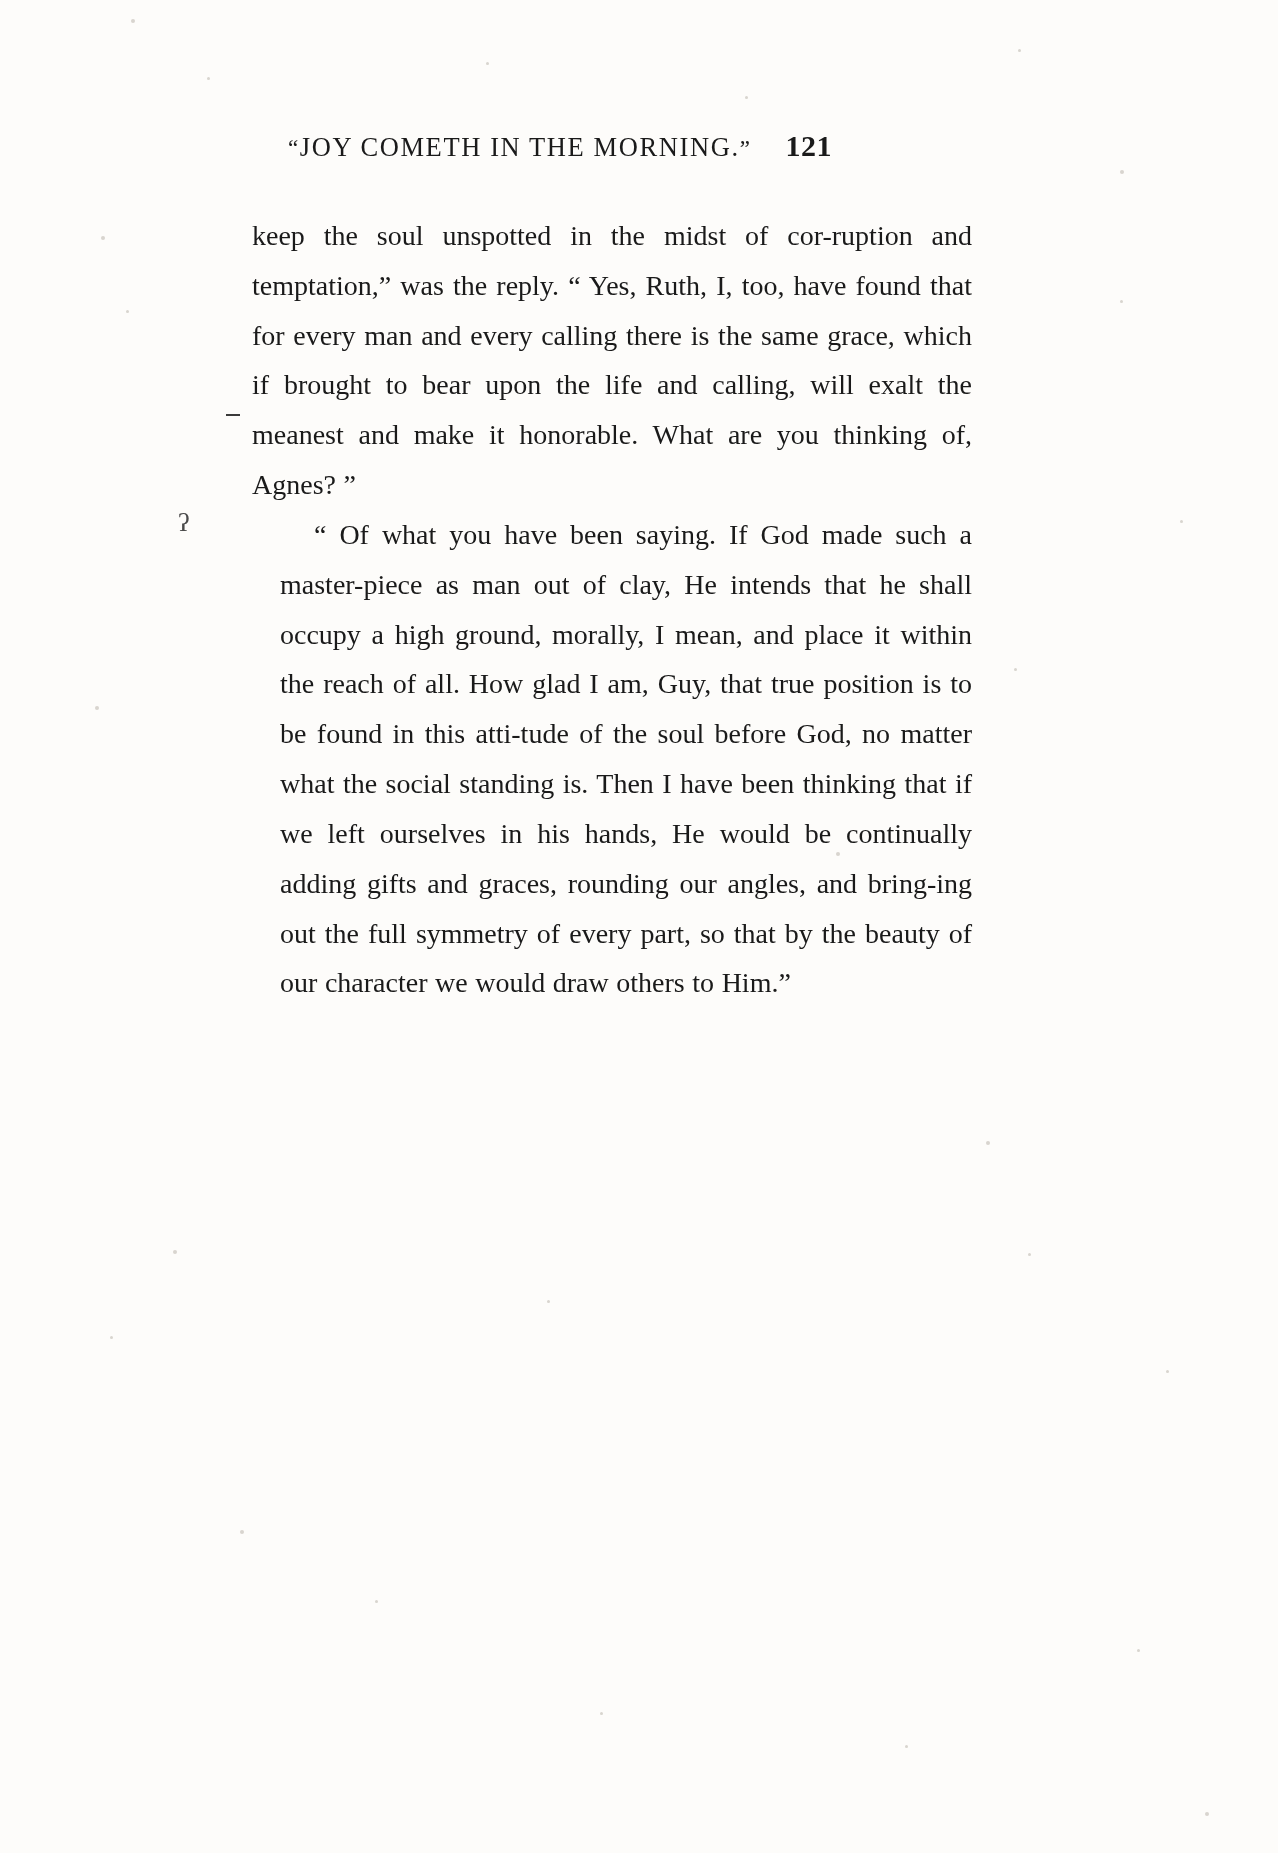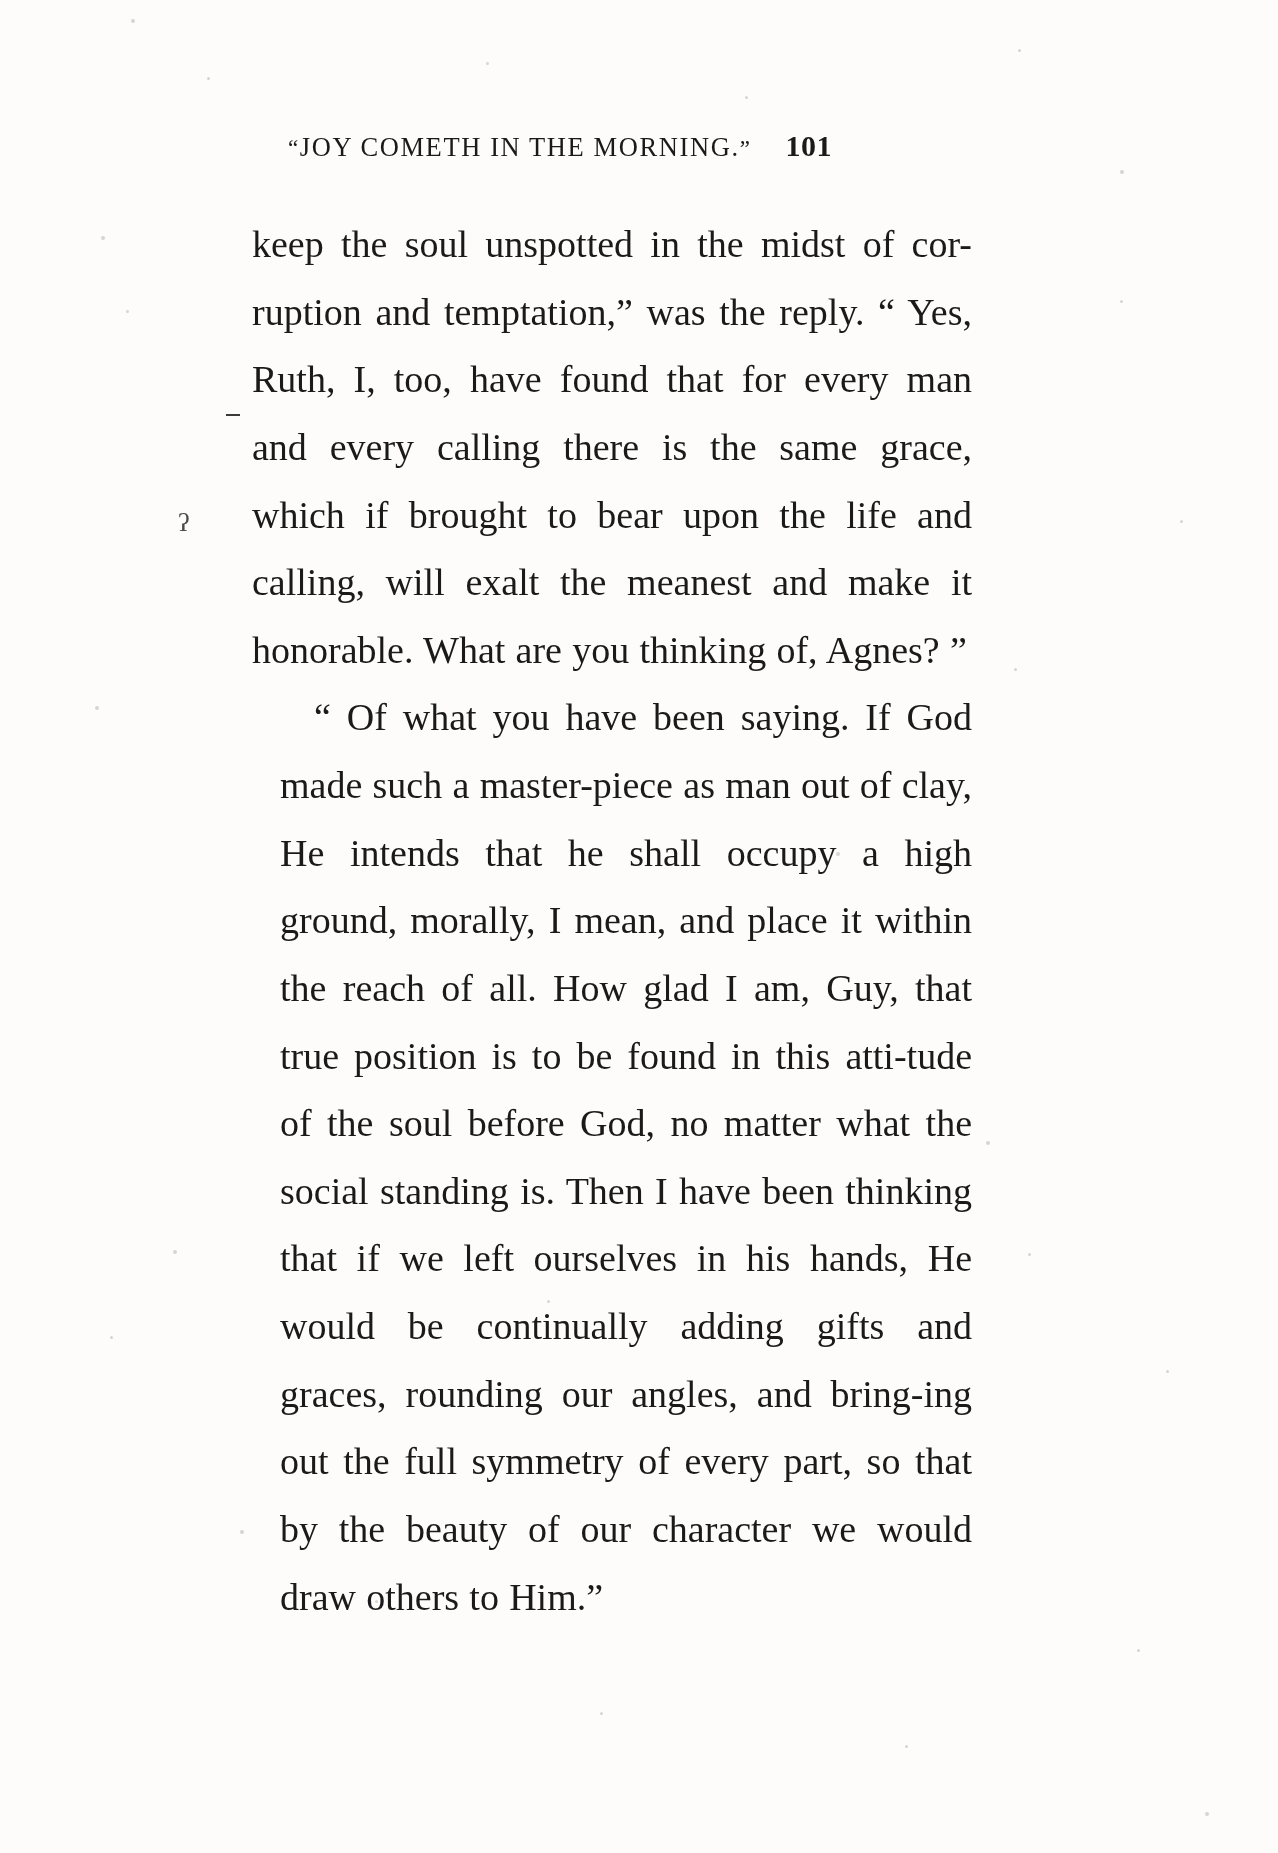--- a/index.html
+++ b/index.html
@@ -52,21 +52,21 @@
   }
   .running-head .folio {
     margin-left: 34px;
     font-size: 30px;
     font-weight: bold;
     letter-spacing: .5px;
   }
 
   p.body {
     margin: 0;
-    font-size: 38px;
+    font-size: 28px;
     line-height: 1.78;
     text-align: justify;
     text-justify: inter-word;
     hyphens: manual;
     word-spacing: .02em;
   }
   p.body + p.body {
     margin-top: 0;
     margin-left: 28px;
   }
@@ -122,20 +122,20 @@
   <div class="speckle" style="left:1137px;top:1649px;width:3px;height:3px;"></div>
   <div class="speckle" style="left:1205px;top:1812px;width:4px;height:4px;"></div>
 
   <div class="marginal-dash"></div>
   <div class="marginal-tick">ʔ</div>
 
   <div class="content">
 
     <div class="running-head">
       <span class="title"><span class="quote">“</span><span>JOY COMETH IN THE MORNING.</span><span class="quote">”</span></span>
-      <span class="folio">101</span>
+      <span class="folio">121</span>
     </div>
 
     <p class="body">keep the soul unspotted in the midst of cor-ruption and temptation,” was the reply. “ Yes, Ruth, I, too, have found that for every man and every calling there is the same grace, which if brought to bear upon the life and calling, will exalt the meanest and make it honorable. What are you thinking of, Agnes? ”</p>
     <p class="body indent">“ Of what you have been saying. If God made such a master-piece as man out of clay, He intends that he shall occupy a high ground, morally, I mean, and place it within the reach of all. How glad I am, Guy, that true position is to be found in this atti-tude of the soul before God, no matter what the social standing is. Then I have been thinking that if we left ourselves in his hands, He would be continually adding gifts and graces, rounding our angles, and bring-ing out the full symmetry of every part, so that by the beauty of our character we would draw others to Him.”</p>
 
   </div>
 </div>
 
 </body></html>

